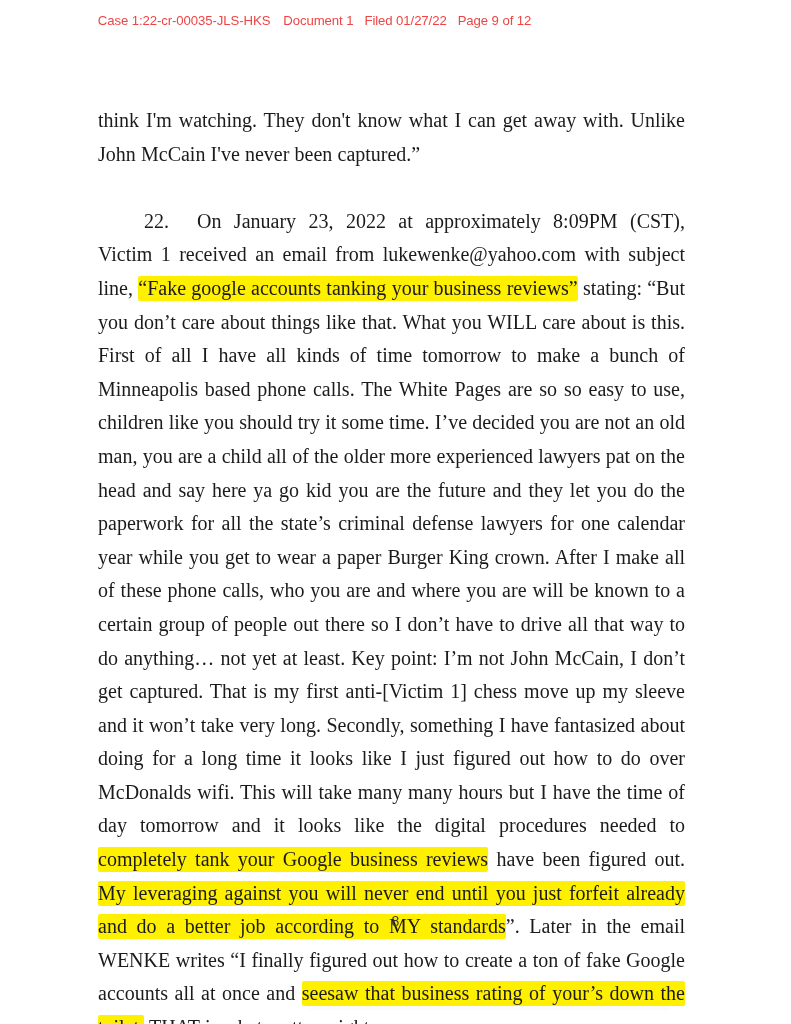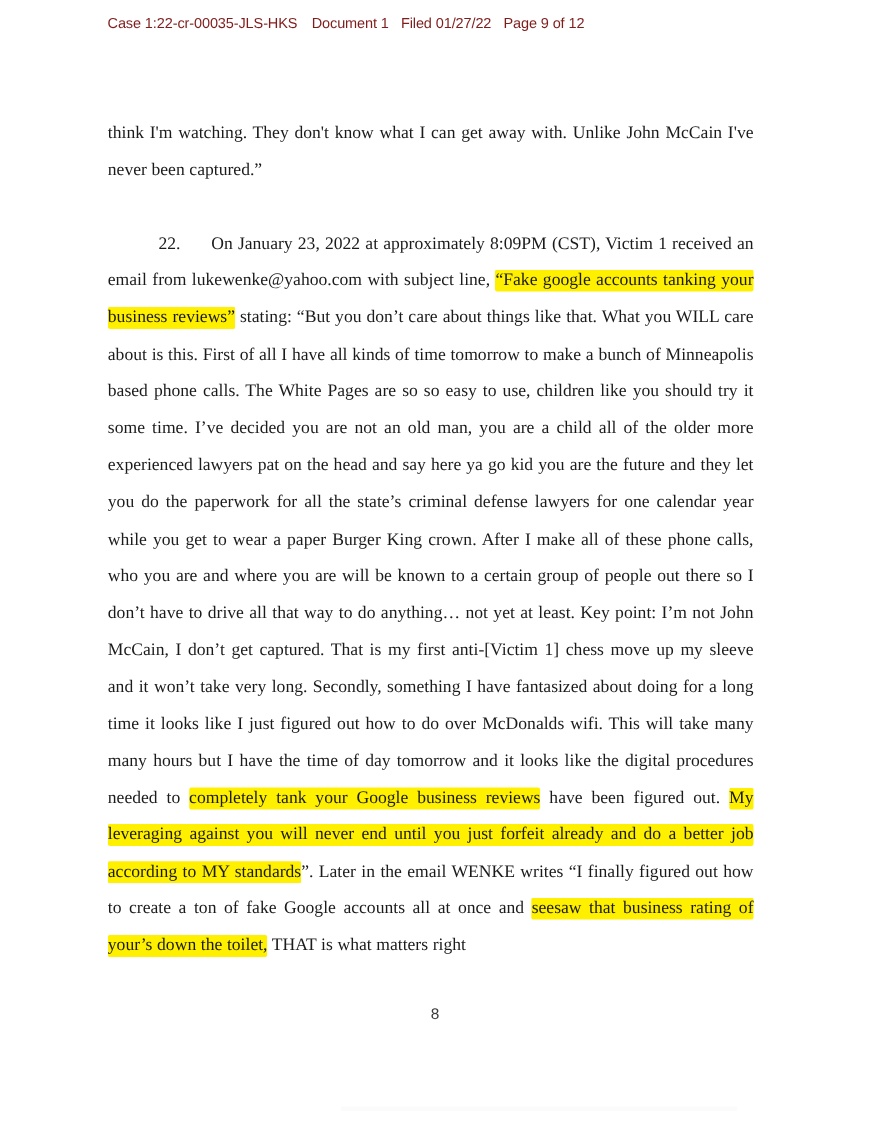--- a/index.html
+++ b/index.html
@@ -27,38 +27,38 @@
   
   .ecf-header {
     position: absolute;
     top: 13px;
     left: 0;
     width: 629px;
     text-align: center;
     font-family: "Liberation Sans", "DejaVu Sans", sans-serif;
     font-size: 13.2px;
     letter-spacing: -0.1px;
-    color: #7f1d1d;
+    color: #ef4444;
     white-space: nowrap;
   }
   .ecf-header span { display: inline-block; }
   .ecf-gap-lg { width: 13px; }
   .ecf-gap-md { width: 11px; }
 
   
   .body-block {
     position: absolute;
     top: 104px;
     left: 98px;
     width: 587px;
   }
 
   p.doc {
     margin: 0;
-    font-size: 16px;
+    font-size: 20px;
     line-height: 33.6px;
     text-align: justify;
     text-justify: inter-word;
     -webkit-hyphens: none;
     hyphens: none;
     word-spacing: 0.2px;
   }
 
   .para-tail {
     text-align: left;

